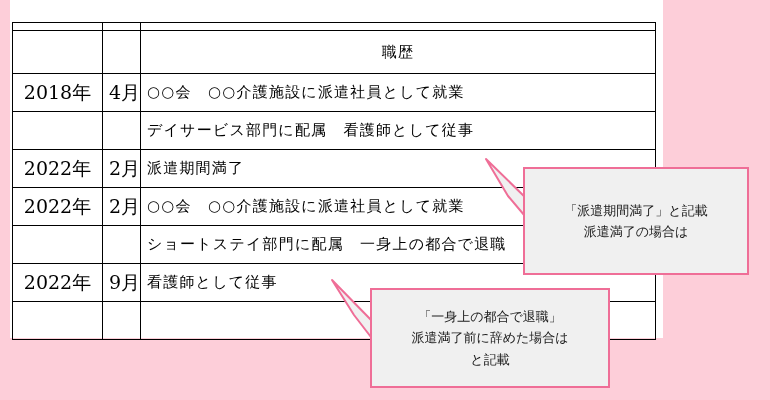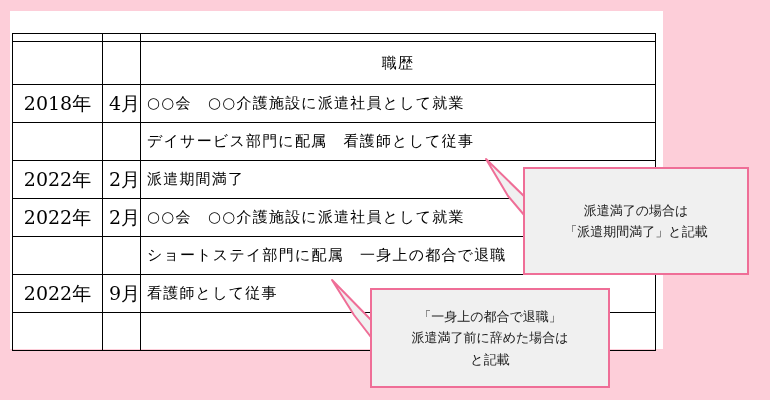--- a/index.html
+++ b/index.html
@@ -13,21 +13,21 @@
   body {
     font-family: "DejaVu Sans", "Liberation Sans", sans-serif;
     background: #fdced9;
     position: relative;
   }
 
   
   #paper {
     position: absolute;
     left: 10px;
-    top: 11px;
+    top: 0px;
     width: 653px;
     height: 338px;
     background: #ffffff;
   }
 
   
   #resume-table {
     position: absolute;
     left: 2px;     
     top: 22px;
@@ -200,21 +200,21 @@
 
 <svg class="tail" id="tail-haken" viewBox="0 0 64 70">
   <polygon points="2,3 46,46 46,66 24,40" fill="#f0f0f0" stroke="#ef6e97" stroke-width="2" stroke-linejoin="round"></polygon>
 </svg>
 
 <svg class="tail" id="tail-ishin" viewBox="0 0 62 68">
   <polygon points="2,3 44,46 44,64 24,38" fill="#f0f0f0" stroke="#ef6e97" stroke-width="2" stroke-linejoin="round"></polygon>
 </svg>
 
 <div class="callout" id="callout-haken-manryo">
+  <div class="cline">「派遣期間満了」と記載</div>
   <div class="cline">派遣満了の場合は</div>
-  <div class="cline">「派遣期間満了」と記載</div>
 </div>
 
 <div class="callout" id="callout-ishinjo">
   <div class="cline">「一身上の都合で退職」</div>
   <div class="cline">派遣満了前に辞めた場合は</div>
   <div class="cline">と記載</div>
 </div>
 
 </body></html>

